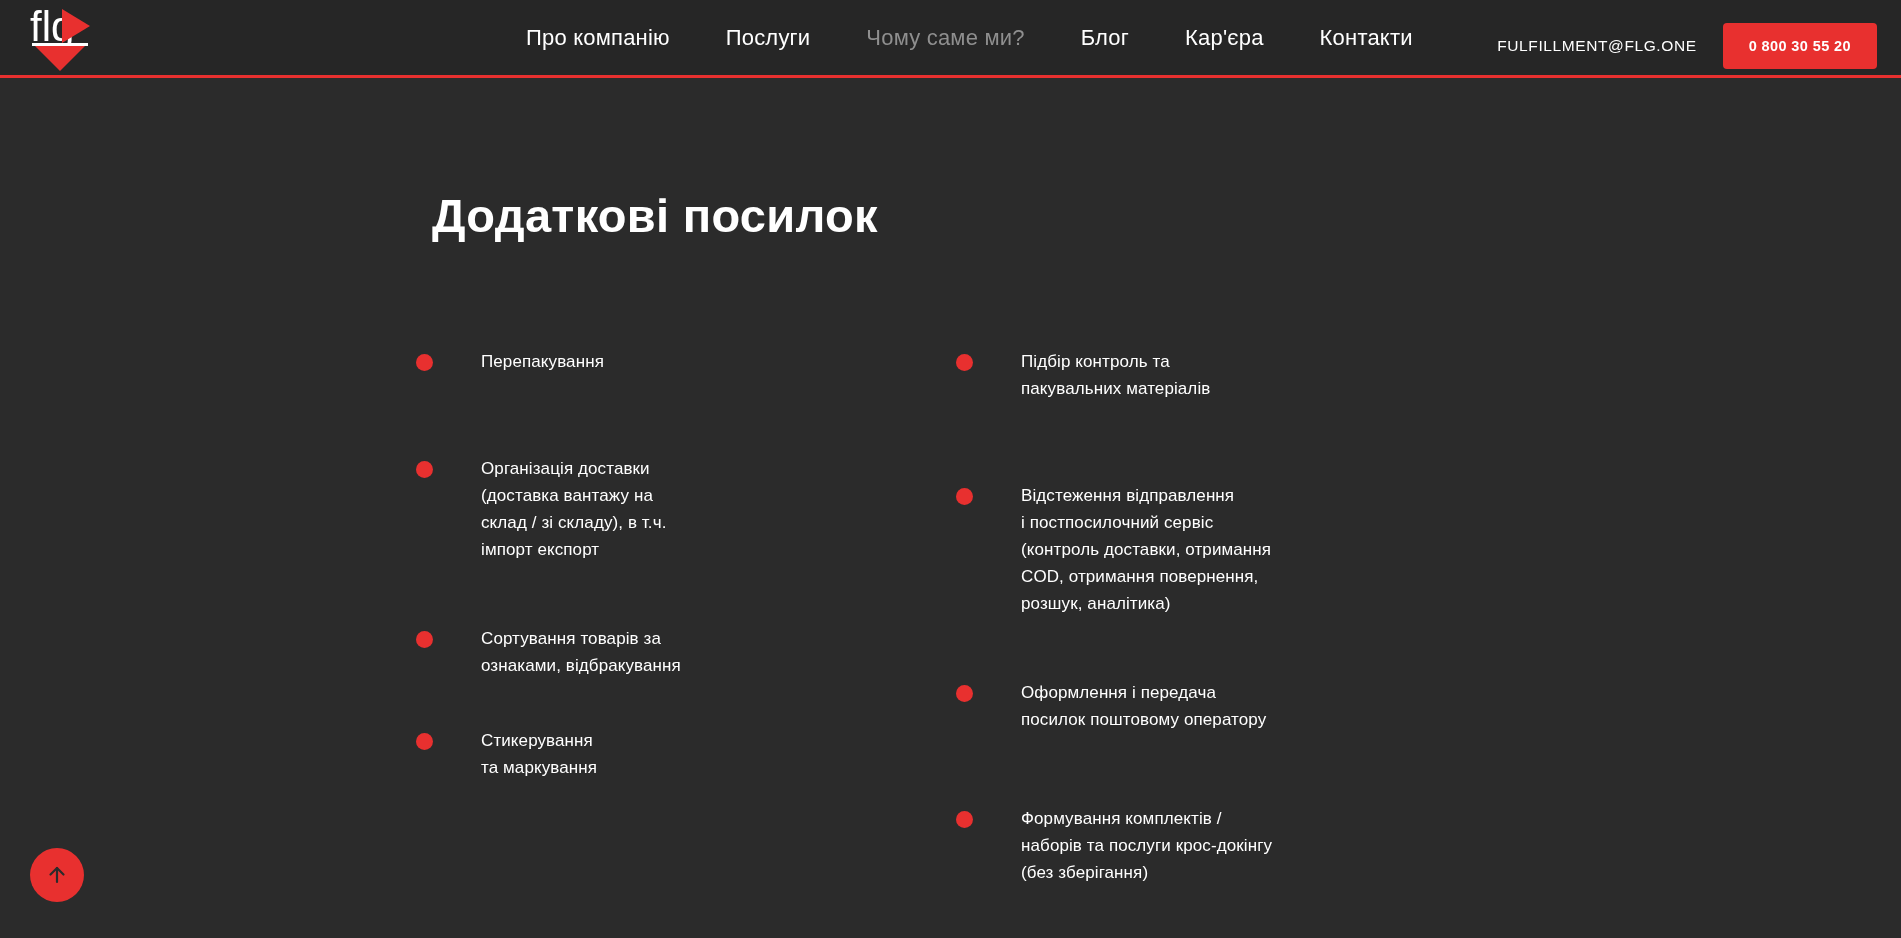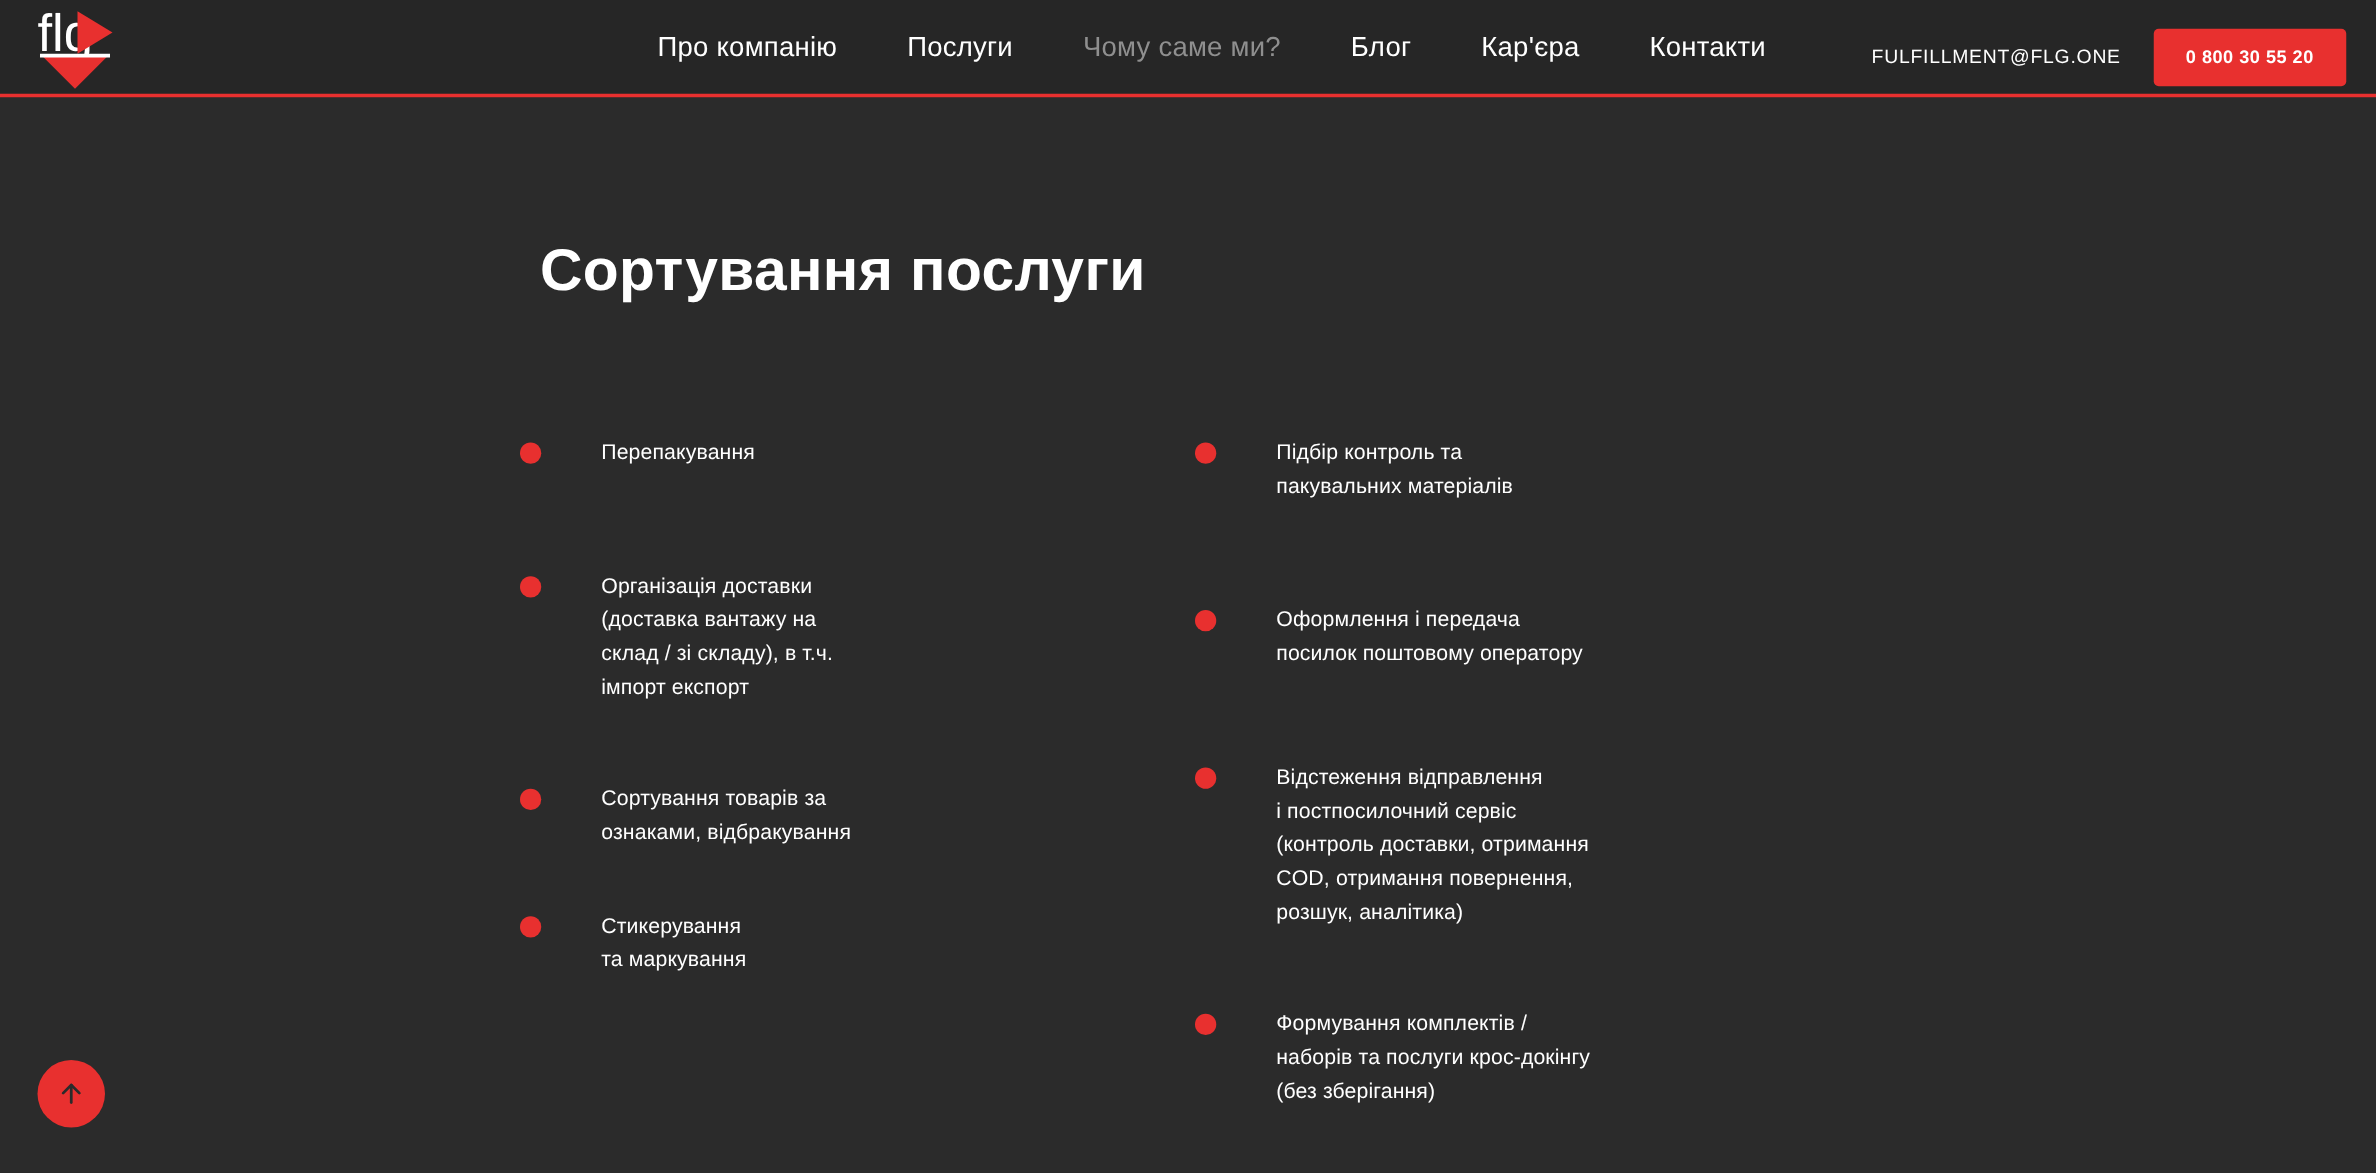--- a/index.html
+++ b/index.html
@@ -199,21 +199,21 @@
 
   <div class="header-right">
     <a class="email-link" href="#">FULFILLMENT@FLG.ONE</a>
     <button class="phone-btn">0 800 30 55 20</button>
   </div>
 </div>
 
 <div class="main">
 
 
-  <h1 class="section-title">Сортування послуги</h1>
+  <h1 class="section-title">Додаткові посилок</h1>
 
   <div class="cols">
 
     <div class="col col-left">
       <div class="svc-item row-gap-0">
         <span class="bullet"></span>
         <span class="svc-text">Перепакування</span>
       </div>
       <div class="svc-item row-gap-1">
         <span class="bullet"></span>
@@ -232,33 +232,33 @@
         <span class="svc-text">Стикерування
 та маркування</span>
       </div>
     </div>
 
     <div class="col col-right">
       <div class="svc-item row-gap-0">
         <span class="bullet"></span>
         <span class="svc-text">Підбір контроль та
 пакувальних матеріалів</span>
-      </div>
-      <div class="svc-item row-gap-2">
-        <span class="bullet"></span>
-        <span class="svc-text">Оформлення і передача
-посилок поштовому оператору</span>
       </div>
       <div class="svc-item row-gap-1">
         <span class="bullet"></span>
         <span class="svc-text">Відстеження відправлення
 і постпосилочний сервіс
 (контроль доставки, отримання
 COD, отримання повернення,
 розшук, аналітика)</span>
+      </div>
+      <div class="svc-item row-gap-2">
+        <span class="bullet"></span>
+        <span class="svc-text">Оформлення і передача
+посилок поштовому оператору</span>
       </div>
       <div class="svc-item">
         <span class="bullet"></span>
         <span class="svc-text">Формування комплектів /
 наборів та послуги крос-докінгу
 (без зберігання)</span>
       </div>
     </div>
 
   </div>

